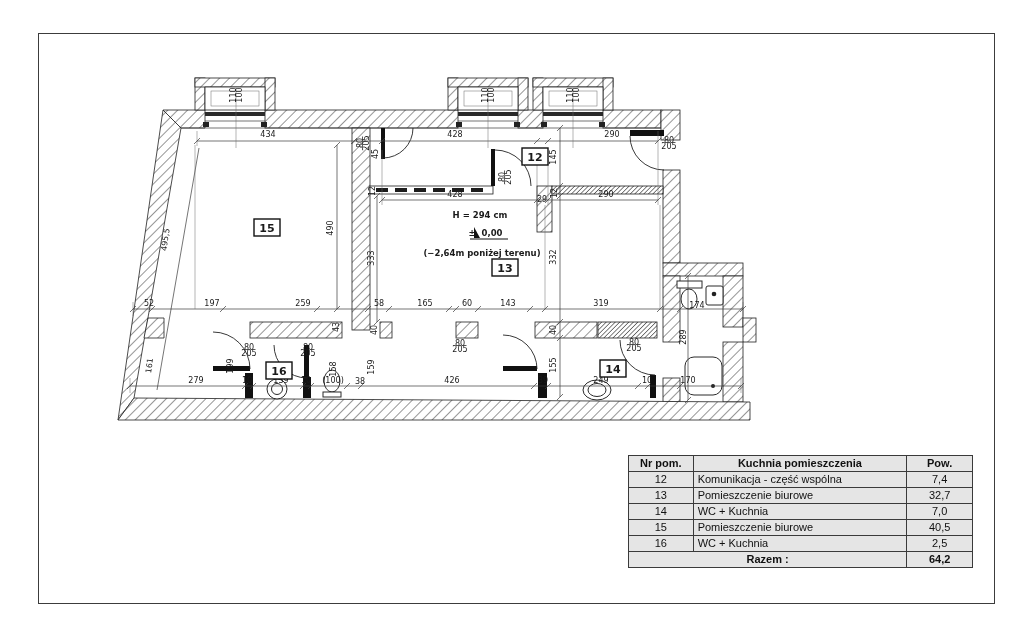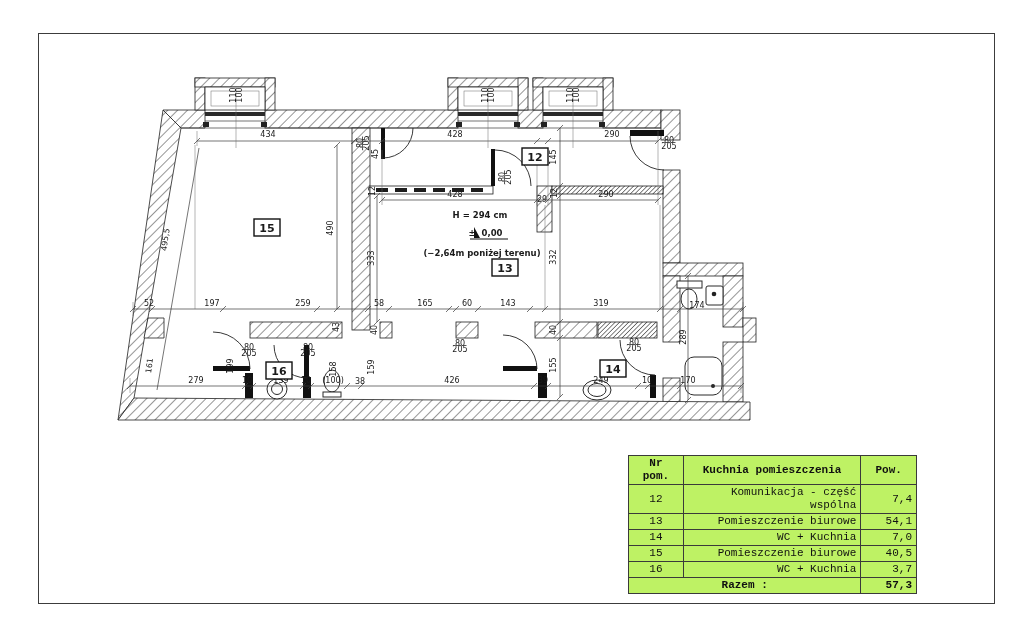--- a/index.html
+++ b/index.html
@@ -10,26 +10,26 @@
   svg{position:absolute;left:0;top:0;}
   svg text{fill:#1a1a1a;}
   .dim{font-family:"DejaVu Sans",sans-serif;font-size:8px;text-anchor:middle;}
   .ann{font-family:"DejaVu Sans",sans-serif;font-size:8.5px;text-anchor:middle;font-weight:bold;}
   .roomnum{font-family:"DejaVu Sans",sans-serif;font-size:11px;text-anchor:middle;font-weight:bold;}
   .wall{stroke:#1f1f1f;stroke-width:.8;}
   .thin{stroke:#3a3a3a;stroke-width:.7;fill:none;}
   .xthin{stroke:#6a6a6a;stroke-width:.5;fill:none;}
   .arc{stroke:#222;stroke-width:.9;fill:none;}
   .fx{stroke:#2a2a2a;stroke-width:1;fill:#fff;}
-  .tbl{position:absolute;left:628px;top:455px;width:289px;border-collapse:collapse;
-       font-family:Liberation Mono, monospace;font-size:11px;color:#111;background:#bef264;}
+  .tbl{position:absolute;left:628px;top:455px;width:345px;border-collapse:collapse;
+       font-family:Liberation Sans, sans-serif;font-size:11px;color:#111;background:#e5e5e5;}
   .tbl th,.tbl td{border:1px solid #3a3a3a;padding:1px 4px;height:13px;line-height:13px;}
   .tbl table, .tbl{border:1.5px solid #222;}
   .tbl th{font-weight:bold;}
-  .c{text-align:center;} .r{text-align:right;} .l{text-align:right;}
+  .c{text-align:center;} .r{text-align:center;} .l{text-align:left;}
   .tot{font-weight:bold;margin-top:30px;}
 </style>
 </head>
 <body>
 
 <div id="page">
   <div id="frame"></div>
 
   <svg width="1024" height="626" viewBox="0 0 1024 626">
     <defs>
@@ -267,38 +267,38 @@
     </thead>
     <tbody id="tbody">
         <tr>
           <td class="c">12</td>
           <td class="l">Komunikacja - część wspólna</td>
           <td class="r">7,4</td>
         </tr>
         <tr>
           <td class="c">13</td>
           <td class="l">Pomieszczenie biurowe</td>
-          <td class="r">54,1</td>
+          <td class="r">32,7</td>
         </tr>
         <tr>
           <td class="c">14</td>
           <td class="l">WC + Kuchnia</td>
           <td class="r">7,0</td>
         </tr>
         <tr>
           <td class="c">15</td>
           <td class="l">Pomieszczenie biurowe</td>
           <td class="r">40,5</td>
         </tr>
         <tr>
           <td class="c">16</td>
           <td class="l">WC + Kuchnia</td>
-          <td class="r">3,7</td>
+          <td class="r">2,5</td>
         </tr>
       </tbody>
     <tfoot>
       <tr>
         <td colspan="2" class="c tot">Razem :</td>
-        <td class="r tot">57,3</td>
+        <td class="r tot">64,2</td>
       </tr>
     </tfoot>
   </table>
 </div>
 
 </body></html>

